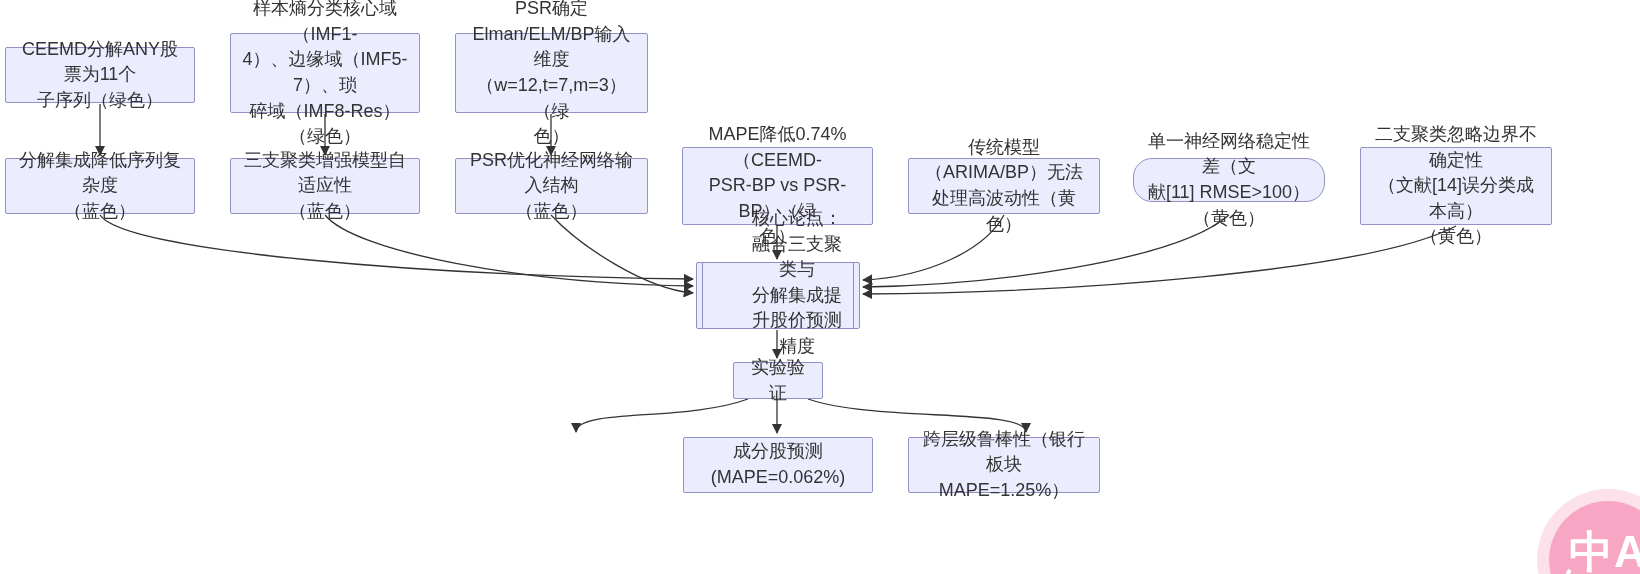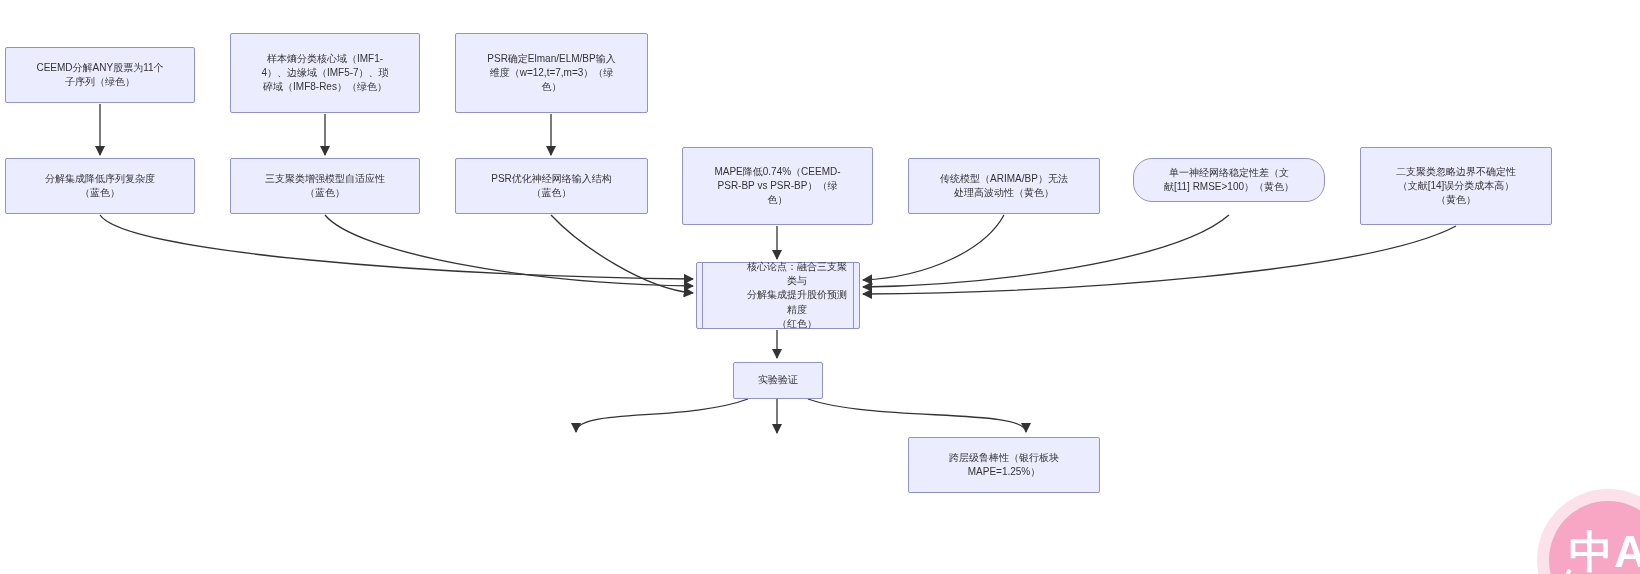--- a/index.html
+++ b/index.html
@@ -7,21 +7,21 @@
     position:relative; width:1640px; height:574px;
     background:#ffffff; overflow:hidden;
     font-family:"Liberation Sans","DejaVu Sans",sans-serif;
   }
   #edges { position:absolute; left:0; top:0; pointer-events:none; }
   .node {
     position:absolute; box-sizing:border-box;
     background:#ECECFF; border:1px solid #9292C6; border-radius:2px;
     display:flex; align-items:center; justify-content:center;
     text-align:center; white-space:pre-line;
-    font-size:10px; line-height:1.42; color:#333333;
+    font-size:18px; line-height:1.42; color:#333333;
     padding:4px 10px;
   }
   .node.core { border-color:#8F8FC4; }
   .core-inner {
     position:absolute; left:5px; right:5px; top:0; bottom:0;
     border-left:1px solid #9292C6; border-right:1px solid #9292C6;
     pointer-events:none;
   }
   .core-label { position:relative; }
   
@@ -114,20 +114,22 @@
 （黄色）</div>
 
   <div id="n10" class="node core">
     <span class="core-inner"></span>
     <span class="core-label">核心论点：融合三支聚类与
 分解集成提升股价预测精度
 （红色）</span>
   </div>
 
   <div id="n11" class="node">实验验证</div>
+  <div id="n13" class="node">成分股预测
+(MAPE=0.062%)</div>
   <div id="n14" class="node">跨层级鲁棒性（银行板块
 MAPE=1.25%）</div>
 
   <div class="badge">
     <span class="badge-text">中A</span>
     <span class="badge-arc"></span>
   </div>
 
 </div>
 

